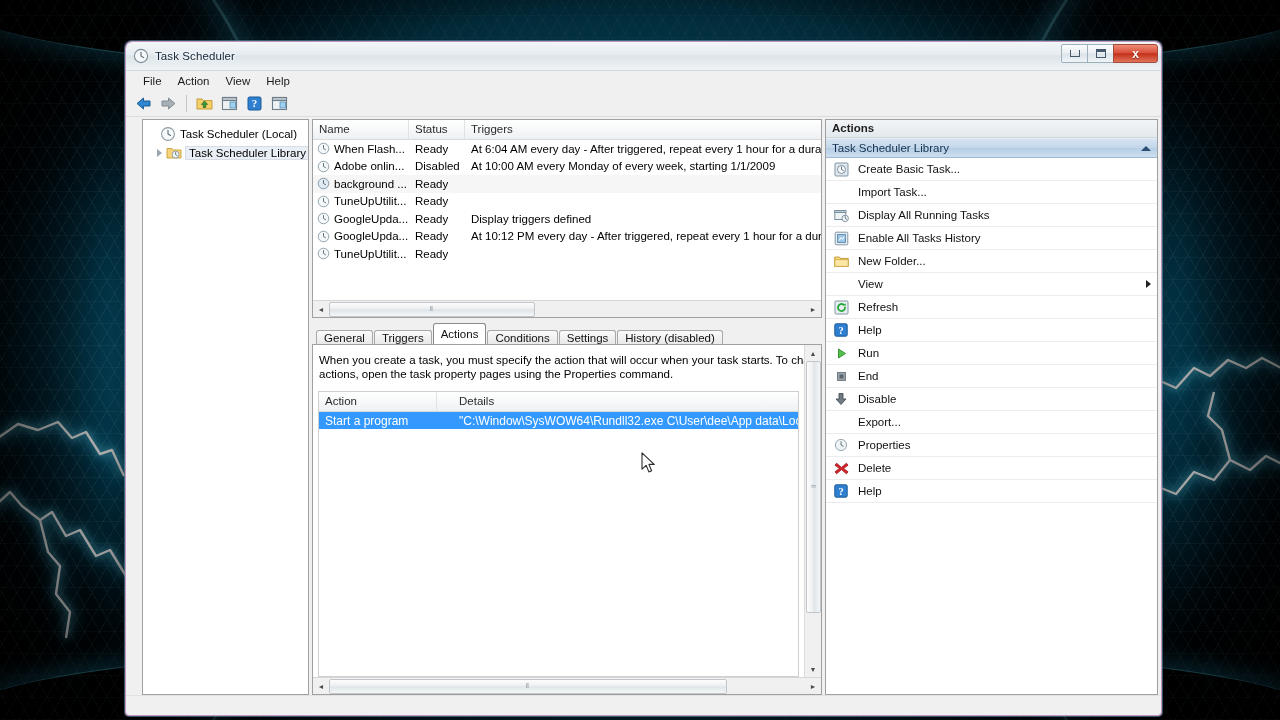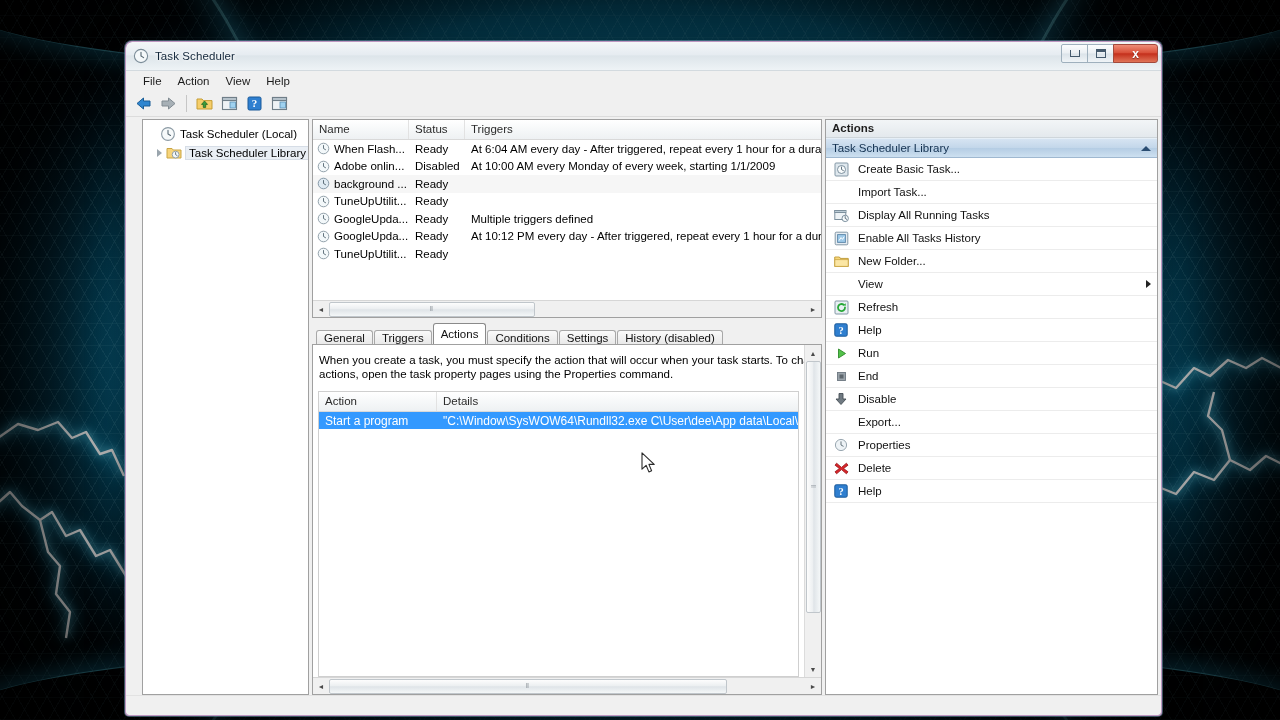--- a/index.html
+++ b/index.html
@@ -282,21 +282,21 @@
     flex: 1 1 auto; min-height: 0;
   }
   .at-head {
     height: 20px; flex: 0 0 20px; display: flex;
     background: linear-gradient(to bottom, #ffffff 0%, #f6f8f9 50%, #eef1f3 100%);
     border-bottom: 1px solid #d9d9d9;
     font-size: 11.5px; color: #2b2b2b;
   }
   .at-head > div { padding: 3px 0 0 6px; border-right: 1px solid #e2e2e2; }
   .a-col { width: 118px; flex: 0 0 118px; }
-  .d-col { flex: 1 1 auto; border-right: none !important; }
+  .d-col { flex: 1 1 auto; border-right: none !important; margin-left: 16px; }
   .at-row {
     height: 17px; display: flex; font-size: 12px;
     align-items: center; white-space: nowrap;
   }
   .at-row.sel { background: #3399ff; color: #fff; }
   .at-row > div { padding-left: 6px; overflow: hidden; }
 
   
   .vscroll {
     width: 17px; flex: 0 0 17px;
@@ -557,21 +557,21 @@
 
             <div class="lv-row">
               <div class="c-name">
                 <svg class="task-ico" viewBox="0 0 14 14">
                   <circle cx="7" cy="7" r="5.7" fill="#f3f8fa" stroke="#8b9aa4" stroke-width="1"></circle>
                   <path d="M7 3.8 V7 L9.2 8.3" stroke="#5a6a75" stroke-width="1" fill="none" stroke-linecap="round"></path>
                 </svg>
                 <span>GoogleUpda...</span>
               </div>
               <div class="c-status">Ready</div>
-              <div class="c-trig">Multiple triggers defined</div>
+              <div class="c-trig">Display triggers defined</div>
             </div>
 
             <div class="lv-row">
               <div class="c-name">
                 <svg class="task-ico" viewBox="0 0 14 14">
                   <circle cx="7" cy="7" r="5.7" fill="#f3f8fa" stroke="#8b9aa4" stroke-width="1"></circle>
                   <path d="M7 3.8 V7 L9.2 8.3" stroke="#5a6a75" stroke-width="1" fill="none" stroke-linecap="round"></path>
                 </svg>
                 <span>GoogleUpda...</span>
               </div>

